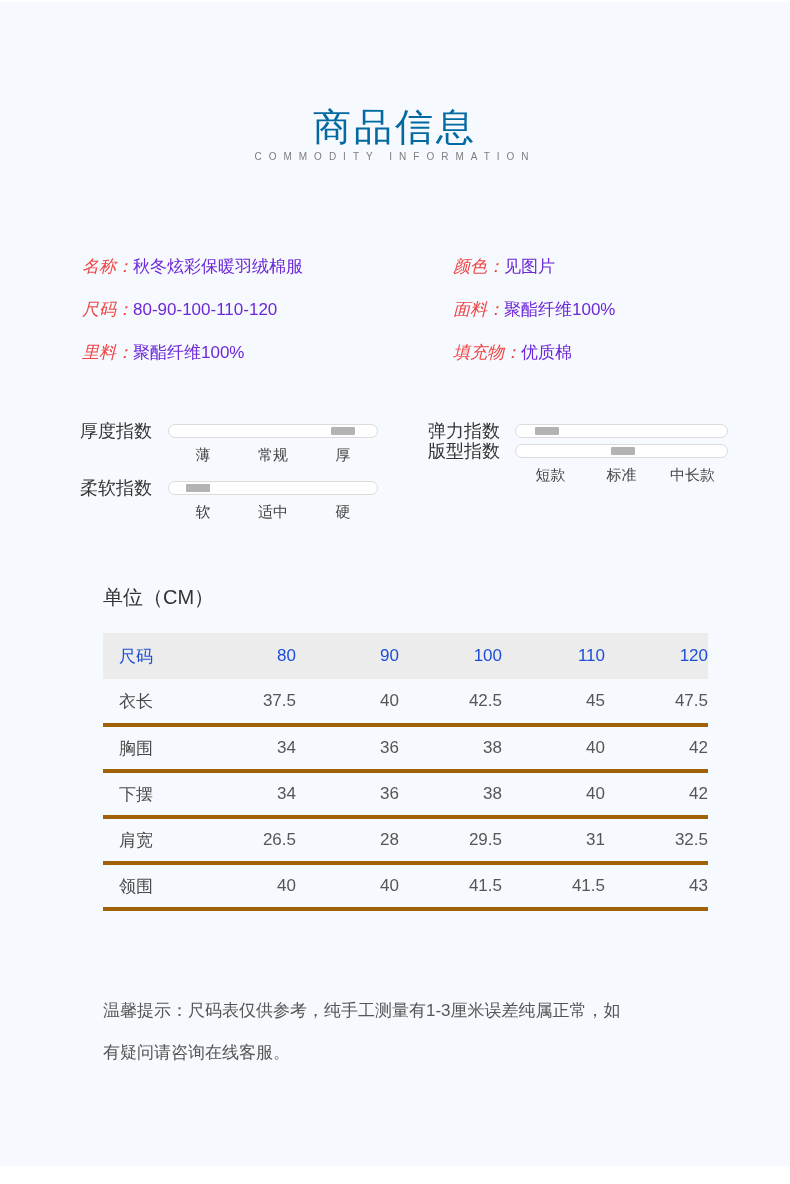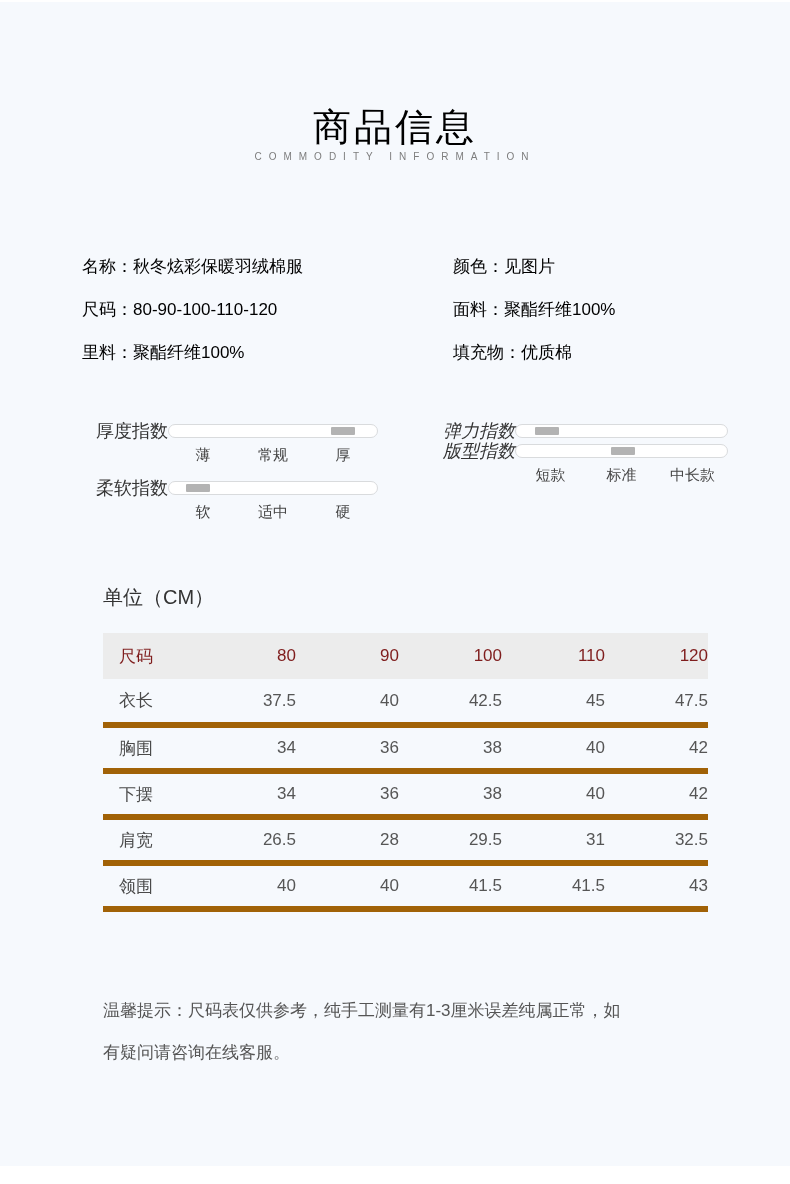--- a/index.html
+++ b/index.html
@@ -19,64 +19,64 @@
     position: absolute; top: 0; left: 0; right: 0;
     height: 2px; background: #ffffff;
   }
   .bottom-strip {
     position: absolute; bottom: 0; left: 0; right: 0;
     height: 18px; background: #ffffff;
   }
   
   .header { position: absolute; top: 103px; left: 0; width: 100%; text-align: center; }
   .title {
-    font-size: 38px; font-weight: 400; color: #000000;
+    font-size: 38px; font-weight: 400; color: #0369a1;
     letter-spacing: 3px; line-height: 48px;
   }
   .subtitle {
     font-size: 10px; color: #7d7d7d;
     letter-spacing: 7px; font-weight: 400;
   }
   
   .info-grid {
     position: absolute; left: 82px; top: 253px;
     display: grid; grid-template-columns: 371px auto; row-gap: 15px;
   }
   .info-item { font-size: 17px; line-height: 28px; color: #3f3f3f; white-space: nowrap; }
-  .info-label { color: #000000; }
-  .info-value { color: #000000; }
+  .info-label { color: #ef4444; font-style: italic; }
+  .info-value { color: #6d28d9; }
   
   .sliders-left  { position: absolute; left: 80px;  top: 421px; }
   .sliders-right { position: absolute; left: 428px; top: 421px; }
-  .slider-row { display: flex; align-items: center; height: 20px; text-align: right; }
+  .slider-row { display: flex; align-items: center; height: 20px; }
   .slider-label { font-size: 18px; color: #333333; white-space: nowrap; }
   .sliders-left  .slider-label { width: 88px; }
-  .sliders-right .slider-label { width: 87px; font-style: italic; }
+  .sliders-right .slider-label { width: 87px; }
   .track {
     position: relative; height: 14px; background: #ffffff;
     border: 1px solid #d9dbdd; border-radius: 8px;
   }
   .sliders-left  .track { width: 210px; }
   .sliders-right .track { width: 213px; }
   .indicator {
     position: absolute; top: 2px; width: 24px; height: 8px;
     background: #b3b3b3; border-radius: 1px;
   }
   .ticks { display: flex; margin-top: 5px; height: 20px; margin-bottom: 12px; }
   .sliders-left  .ticks { margin-left: 88px; width: 210px; }
   .sliders-right .ticks { margin-left: 87px; width: 213px; }
   .ticks span { flex: 1; text-align: center; font-size: 15px; color: #454545; white-space: nowrap; }
   
   .unit-label { position: absolute; left: 103px; top: 584px; font-size: 20px; color: #333333; }
   .table-wrap { position: absolute; left: 103px; top: 633px; }
   table { border-collapse: collapse; width: 605px; table-layout: fixed; }
   th, td { height: 46px; font-size: 17px; font-weight: 400; text-align: right; }
   thead tr { background: #ececec; }
-  th { color: #7f1d1d; margin-top: 9px; }
-  td { color: #565656; border-bottom: 6px solid #a16207; }
+  th { color: #1d4ed8; margin-top: 9px; }
+  td { color: #565656; border-bottom: 4px solid #a16207; }
   .c0 { width: 90px; text-align: left; padding-left: 16px; }
   td.c0 { color: #4a4a4a; }
   
   .note {
     position: absolute; left: 103px; top: 990px; width: 620px;
     font-size: 17px; line-height: 42px; color: #555555;
   }
 </style>
 </head>
 <body>

